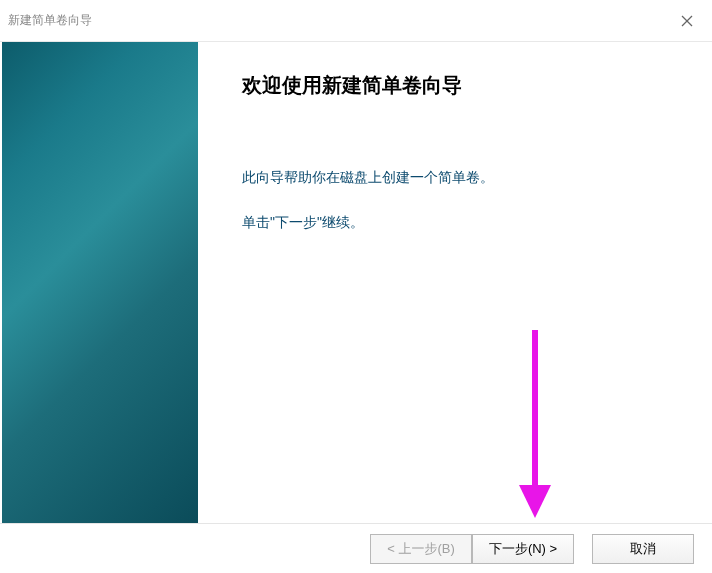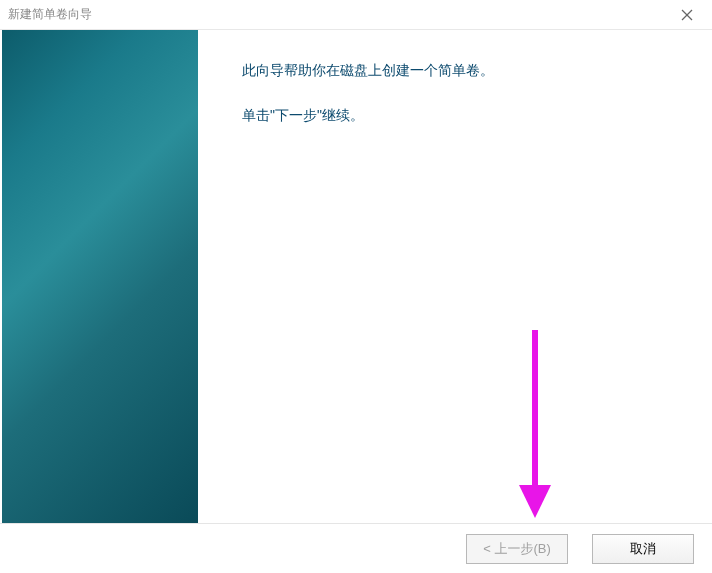--- a/index.html
+++ b/index.html
@@ -9,21 +9,21 @@
     }
     body {
       font-family: "Microsoft YaHei", "Segoe UI", sans-serif;
       background: #fff;
       width: 712px;
       height: 573px;
       position: relative;
       overflow: hidden;
     }
     .titlebar {
-      height: 30px;
+      height: 42px;
       display: flex;
       align-items: center;
       justify-content: space-between;
       padding: 0 10px 0 8px;
       border-bottom: 1px solid #e8e8e8;
     }
     .titlebar-title {
       font-size: 12px;
       color: #888;
     }
@@ -67,21 +67,20 @@
     .button-bar {
       position: absolute;
       bottom: 0;
       left: 0;
       right: 0;
       height: 50px;
       display: flex;
       align-items: center;
       justify-content: flex-end;
       padding: 0 18px;
-      gap: 6px;
       background: #fff;
       border-top: 1px solid #e5e5e5;
     }
     .wizard-button {
       min-width: 102px;
       height: 30px;
       font-size: 13px;
       font-family: inherit;
       border: 1px solid #b8b8b8;
       background: linear-gradient(#fdfdfd, #f0f0f0);
@@ -113,26 +112,28 @@
     <svg width="12" height="12" viewBox="0 0 12 12">
       <line x1="1" y1="1" x2="11" y2="11" stroke="#666" stroke-width="1.2"></line>
       <line x1="11" y1="1" x2="1" y2="11" stroke="#666" stroke-width="1.2"></line>
     </svg>
   </div>
 </div>
 
 <div class="content-area">
   <div class="side-panel"></div>
   <div class="main-panel">
+    <h1 class="wizard-title">欢迎使用新建简单卷向导</h1>
     <p class="wizard-text">此向导帮助你在磁盘上创建一个简单卷。</p>
     <p class="wizard-text">单击"下一步"继续。</p>
   </div>
 </div>
 
 <div class="button-bar">
   <button class="wizard-button" disabled="">&lt; 上一步(B)</button>
+  <button class="wizard-button">下一步(N) &gt;</button>
   <button class="wizard-button cancel">取消</button>
 </div>
 
 <svg class="arrow-annotation" width="40" height="190">
   <line x1="20" y1="0" x2="20" y2="160" stroke="#e815e8" stroke-width="6"></line>
   <polygon points="20,188 4,155 36,155" fill="#e815e8"></polygon>
 </svg>
 
 </body></html>

